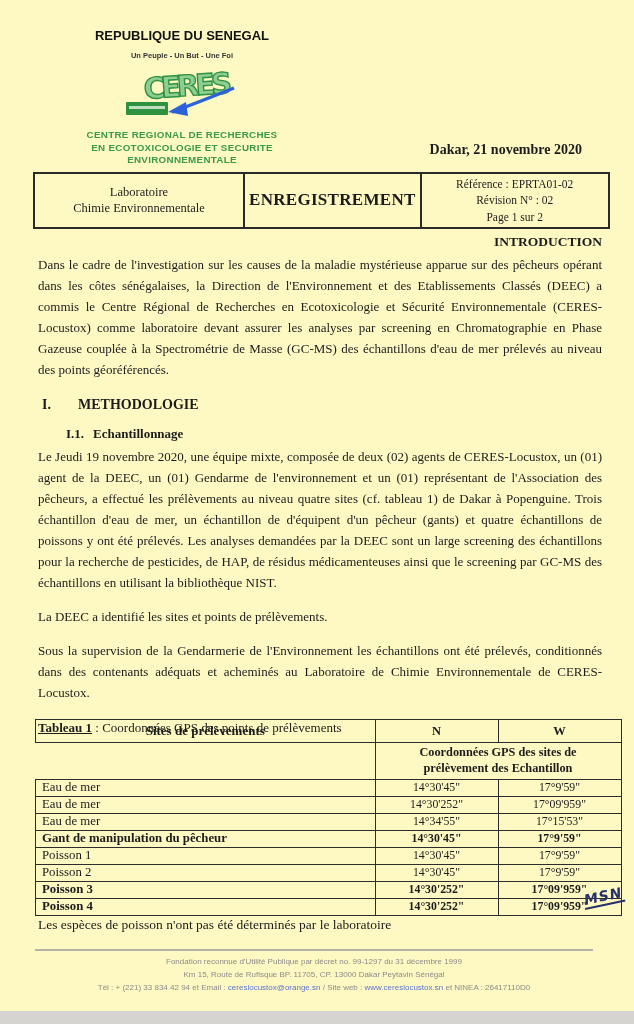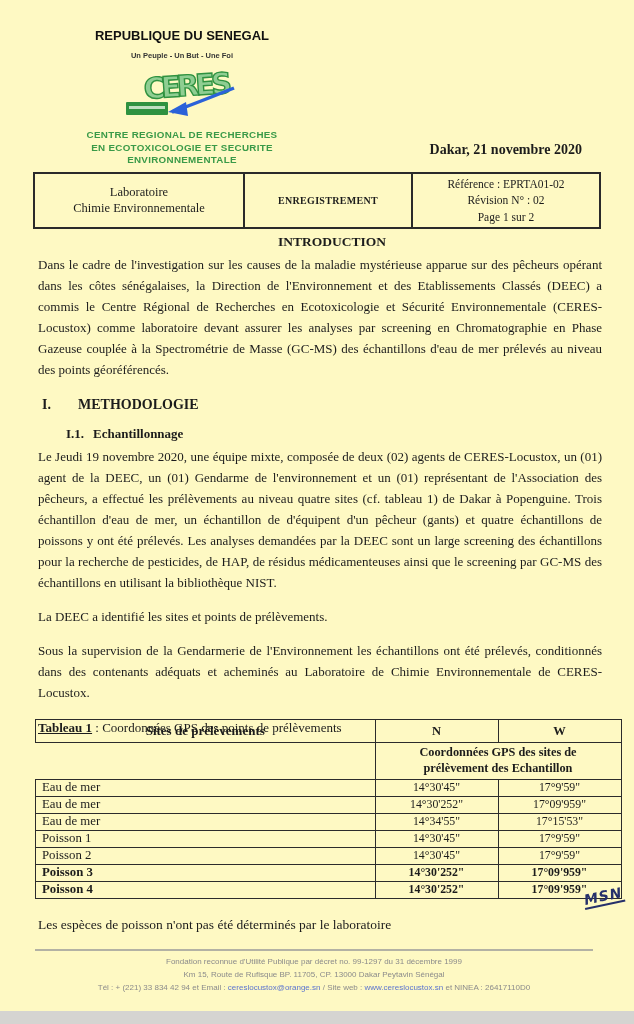--- a/index.html
+++ b/index.html
@@ -10,26 +10,26 @@
   .country{font-family:"Liberation Sans",sans-serif;font-weight:bold;font-size:13px;color:#111;}
   .motto{font-family:"Liberation Sans",sans-serif;font-weight:bold;font-size:7.5px;margin-top:8px;color:#333;}
   .logo{margin:4px auto 1px;display:block;}
   .org{color:#3a9a48;font-family:"Liberation Sans",sans-serif;font-weight:bold;font-size:9.8px;
        line-height:1.3;letter-spacing:.3px;}
   .date{position:absolute;right:52px;top:142px;font-size:14px;font-weight:bold;}
   
   .doc-header{position:absolute;left:33px;top:172px;border-collapse:collapse;}
   .doc-header td{border:2px solid #2a2a2a;text-align:center;vertical-align:middle;padding:2px 4px;}
   .cell-lab{width:200px;font-size:12.5px;line-height:1.35;}
-  .cell-type{width:158px;font-weight:bold;font-size:10px;letter-spacing:.3px;margin-top:44px;}
+  .cell-type{width:158px;font-weight:bold;font-size:17px;letter-spacing:.3px;margin-top:44px;}
   .cell-ref{width:178px;font-size:11.5px;line-height:1.42;}
   
   .body-text{position:absolute;left:38px;top:231px;width:564px;font-size:13px;line-height:21px;
              text-align:justify;}
-  .section-head{font-weight:bold;font-size:13.5px;margin:0 0 2px 24px;text-align:center;}
+  .section-head{font-weight:bold;font-size:13.5px;margin:0 0 2px 24px;text-align:right;}
   .p1{margin:0 0 12px 0;}
   .heading1{font-weight:bold;font-size:14px;margin:14px 0 8px 4px;text-align:left;}
   .heading1 .num{display:inline-block;width:36px;}
   .heading2{font-weight:bold;font-size:13px;margin:0 0 2px 28px;text-align:left;}
   .heading2 .num{margin-right:9px;}
   .p-deec{margin:13px 0 0 0;}
   .p-sup{margin:13px 0 0 0;}
   .caption{margin-top:14px;text-align:left;font-size:13px;}
   .caption .lbl{font-weight:bold;text-decoration:underline;}
   
@@ -136,20 +136,25 @@
     <tr>
           <td class="site">Eau de mer</td>
           <td class="coord">14°30'252"</td>
           <td class="coord">17°09'959"</td>
         </tr>
     <tr>
           <td class="site">Eau de mer</td>
           <td class="coord">14°34'55"</td>
           <td class="coord">17°15'53"</td>
         </tr>
+    <tr class="bold-row">
+          <td class="site">Gant de manipulation du pêcheur</td>
+          <td class="coord">14°30'45"</td>
+          <td class="coord">17°9'59"</td>
+        </tr>
     <tr>
           <td class="site">Poisson 1</td>
           <td class="coord">14°30'45"</td>
           <td class="coord">17°9'59"</td>
         </tr>
     <tr>
           <td class="site">Poisson 2</td>
           <td class="coord">14°30'45"</td>
           <td class="coord">17°9'59"</td>
         </tr>

